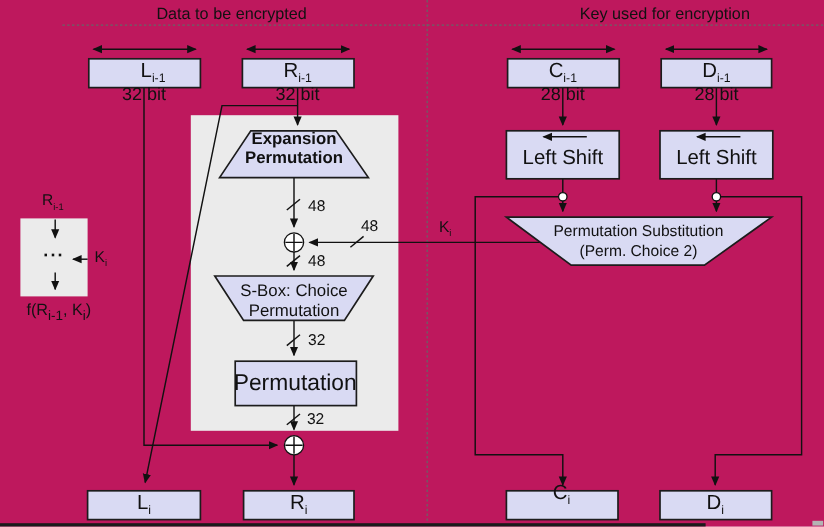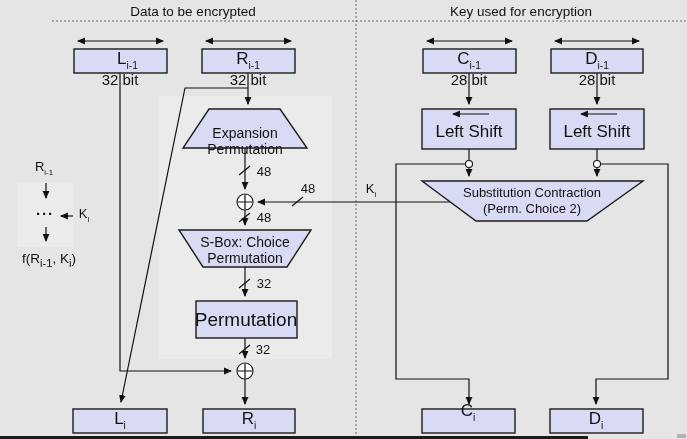--- a/index.html
+++ b/index.html
@@ -1,18 +1,18 @@
 <!DOCTYPE html>
 <html style="--box_fill: #d9daf3; --box_border: #1c1c1c; --panel: #ebebeb; --line: #111111; --dash: #666666;"><head>
 <meta charset="utf-8">
 <style>
   html,body { margin:0; padding:0; background:#fff; }
   #canvas {
     position:relative; width:687px; height:439px; overflow:hidden;
-    font-family:"Liberation Sans", sans-serif; color:#111; background:#e5e5e5;
+    font-family:"Liberation Sans", sans-serif; color:#111; background:#be185d;
   }
   #wiring { position:absolute; left:0; top:0; }
   .wire   { stroke:var(--line,#111); stroke-width:1.2; fill:none; }
   .dash   { stroke:var(--dash,#666); stroke-width:1; fill:none; stroke-dasharray:2 2; }
   .shape  { fill:var(--box_fill,#d9daf3); stroke:var(--box_border,#1c1c1c); stroke-width:1.4; }
   .panel  { fill:var(--panel,#ebebeb); stroke:none; }
   .node   { fill:#fff; stroke:var(--line,#111); stroke-width:1.1; }
   .t { position:absolute; transform:translate(-50%,-50%); white-space:nowrap; color:#111; }
   .hdr   { font-size:13.5px; }
   .bits  { font-size:15px;margin-top:48px; }
@@ -112,49 +112,49 @@
     <g>
       <circle class="node" cx="245" cy="371" r="8"></circle>
       <path class="wire" d="M245,363.8 V378.2 M237.8,371 H252.2"></path>
     </g>
 
     <rect x="0" y="436" width="588" height="3" fill="#1a1a1a"></rect>
     <rect x="677" y="434" width="9" height="4" fill="#b4b4b4"></rect>
   </svg>
 
   <div class="t hdr" style="left:193px; top:11px;">Data to be encrypted</div>
-  <div class="t hdr" style="left:521px; top:11px;">Key used for encryption</div>
+  <div class="t hdr" style="left:554px; top:11px;">Key used for encryption</div>
 
   <div class="t bits" style="left:120px; top:31px;">32 bit</div>
   <div class="t bits" style="left:248px; top:31px;">32 bit</div>
   <div class="t bits" style="left:469px; top:31px;">28 bit</div>
   <div class="t bits" style="left:597px; top:31px;">28 bit</div>
 
   <div class="t reglb" style="left:120px; top:60px;padding-left:15px;"><span>L</span><sub>i-1</sub></div>
   <div class="t reglb" style="left:248px; top:60px;"><span>R</span><sub>i-1</sub></div>
   <div class="t reglb" style="left:469px; top:60px;"><span>C</span><sub>i-1</sub></div>
   <div class="t reglb" style="left:597px; top:60px;"><span>D</span><sub>i-1</sub></div>
   <div class="t reglb" style="left:120px; top:420px;text-align:right;"><span>L</span><sub>i</sub></div>
   <div class="t reglb" style="left:249px; top:420px;"><span>R</span><sub>i</sub></div>
   <div class="t reglb" style="left:468px; top:412px;"><span>C</span><sub>i</sub></div>
   <div class="t reglb" style="left:596px; top:420px;"><span>D</span><sub>i</sub></div>
 
   <div class="t ls" style="left:469px; top:132px;">Left Shift</div>
   <div class="t ls" style="left:597px; top:132px;">Left Shift</div>
-  <div class="t trap2" style="left:245px; top:141px;">
+  <div class="t trap2" style="left:245px; top:123px;font-weight:bold;">
     <span>Expansion</span>
     <span>Permutation</span>
   </div>
   <div class="t trap2" style="left:245px; top:250px;">
     <span>S-Box: Choice</span>
     <span>Permutation</span>
   </div>
   <div class="t permlb" style="left:246px; top:320px;">Permutation</div>
   <div class="t pc2" style="left:532px; top:201px;">
-    <span>Substitution Contraction</span>
+    <span>Permutation Substitution</span>
     <span>(Perm. Choice 2)</span>
   </div>
 
   <div class="t wl" style="left:264px; top:171px;">48</div>
   <div class="t wl" style="left:308px; top:188px;">48</div>
   <div class="t wl" style="left:264px; top:217px;">48</div>
   <div class="t wl" style="left:264px; top:283px;">32</div>
   <div class="t wl" style="left:263px; top:349px;">32</div>
   <div class="t klb" style="left:371px; top:190px;"><span>K</span><sub>i</sub></div>
 

